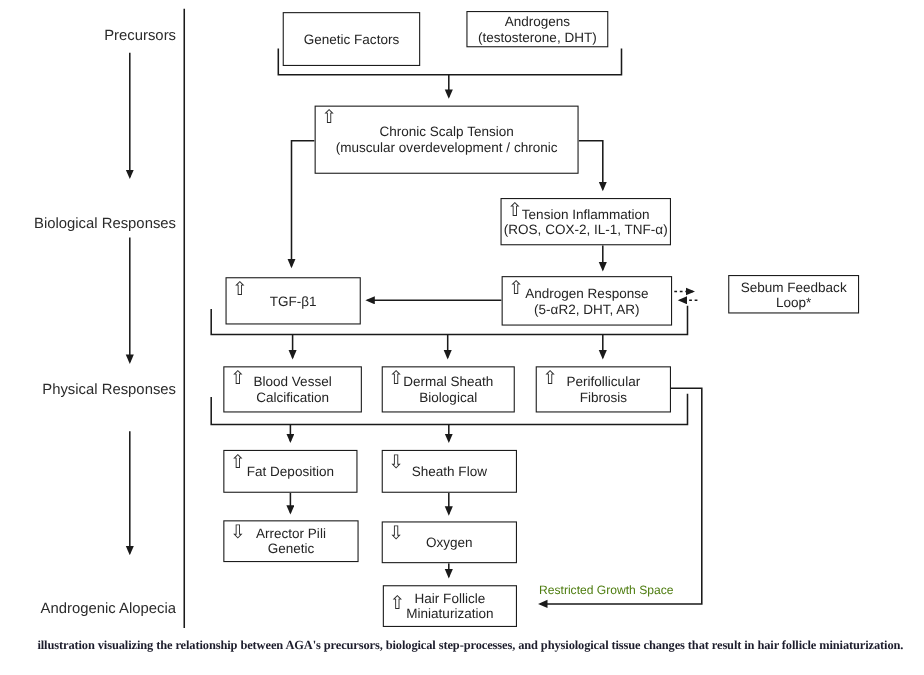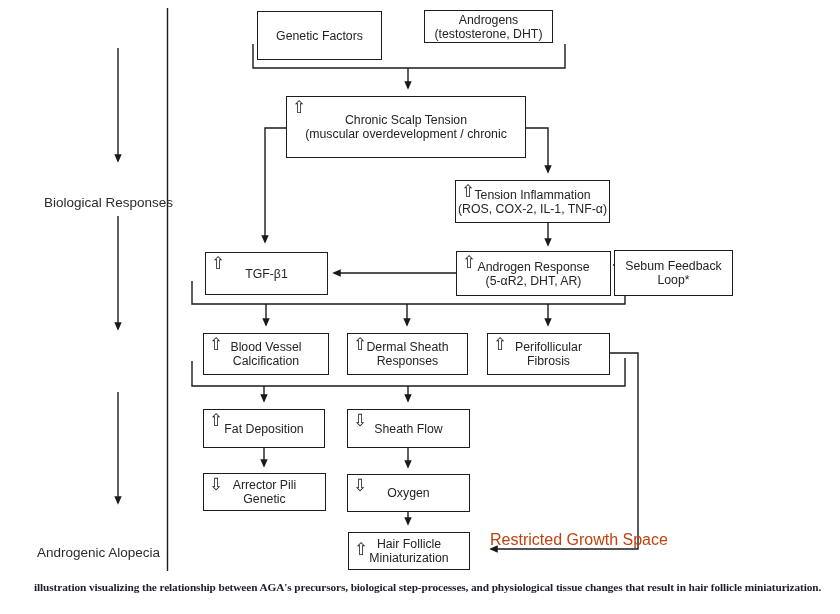--- a/index.html
+++ b/index.html
@@ -16,21 +16,21 @@
   .box .bl span{display:block;}
   .glyph{
     position:absolute;left:5px;top:2px;
     font-family:"DejaVu Sans",sans-serif;font-size:17px;line-height:17px;color:#2a2a2a;
   }
   .stage-label{
     position:absolute;width:152px;text-align:right;font-size:13.5px;color:#2b2b2b;
     line-height:15px;
   }
   .free-label{
-    position:absolute;font-size:16px;color:#c2410c;white-space:nowrap;
+    position:absolute;font-size:11px;color:#4d7c0f;white-space:nowrap;
   }
   .caption{
     position:absolute;left:2px;top:581px;width:836px;white-space:nowrap;
     font-family:"Liberation Serif","DejaVu Serif",serif;font-weight:bold;
     font-size:11.3px;color:#1d1d2c;letter-spacing:-0.1px;padding-left:32px;
   }
 </style>
 </head>
 <body>
 
@@ -72,21 +72,23 @@
       <path d="M408 386 V401" marker-end="url(#ah)"></path>
 
       <path d="M264 448 V466" marker-end="url(#ah)"></path>
       <path d="M408 448 V467" marker-end="url(#ah)"></path>
       <path d="M408 512 V524" marker-end="url(#ah)"></path>
 
       <path d="M610 353 H638 V549 H491" marker-end="url(#ah)"></path>
     </g>
   </svg>
 
-  <div class="stage-label" style="left:21px;top:195px">Biological Responses</div>
+  <div class="stage-label" style="left:8px;top:24px">Precursors</div>
+  <div class="stage-label" style="left:8px;top:195px">Biological Responses</div>
+  <div class="stage-label" style="left:8px;top:346px">Physical Responses</div>
   <div class="stage-label" style="left:8px;top:545px">Androgenic Alopecia</div>
 
   <div class="box" style="left:257px;top:11px;width:125px;height:49px">
     <div class="bl">
         <span>Genetic Factors</span>
       </div>
   </div>
 
   <div class="box" style="left:424px;top:10px;width:129px;height:33px">
     <div class="bl">
@@ -112,21 +114,21 @@
   </div>
 
   <div class="box" style="left:456px;top:251px;width:155px;height:45px">
     <span class="glyph">⇧</span>
     <div class="bl">
       <span>Androgen Response</span>
       <span>(5-αR2, DHT, AR)</span>
     </div>
   </div>
 
-  <div class="box" style="left:614px;top:250px;width:119px;height:46px">
+  <div class="box" style="left:662px;top:250px;width:119px;height:35px">
     <div class="bl">
       <span>Sebum Feedback</span>
       <span>Loop*</span>
     </div>
   </div>
 
   <div class="box" style="left:205px;top:252px;width:123px;height:43px">
     <span class="glyph">⇧</span>
     <div class="bl">
         <span>TGF-β1</span>
@@ -138,21 +140,21 @@
     <div class="bl">
       <span>Blood Vessel</span>
       <span>Calcification</span>
     </div>
   </div>
 
   <div class="box" style="left:347px;top:333px;width:121px;height:42px">
     <span class="glyph">⇧</span>
     <div class="bl">
       <span>Dermal Sheath</span>
-      <span>Responses</span>
+      <span>Biological</span>
     </div>
   </div>
 
   <div class="box" style="left:487px;top:333px;width:123px;height:42px">
     <span class="glyph">⇧</span>
     <div class="bl">
       <span>Perifollicular</span>
       <span>Fibrosis</span>
     </div>
   </div>

